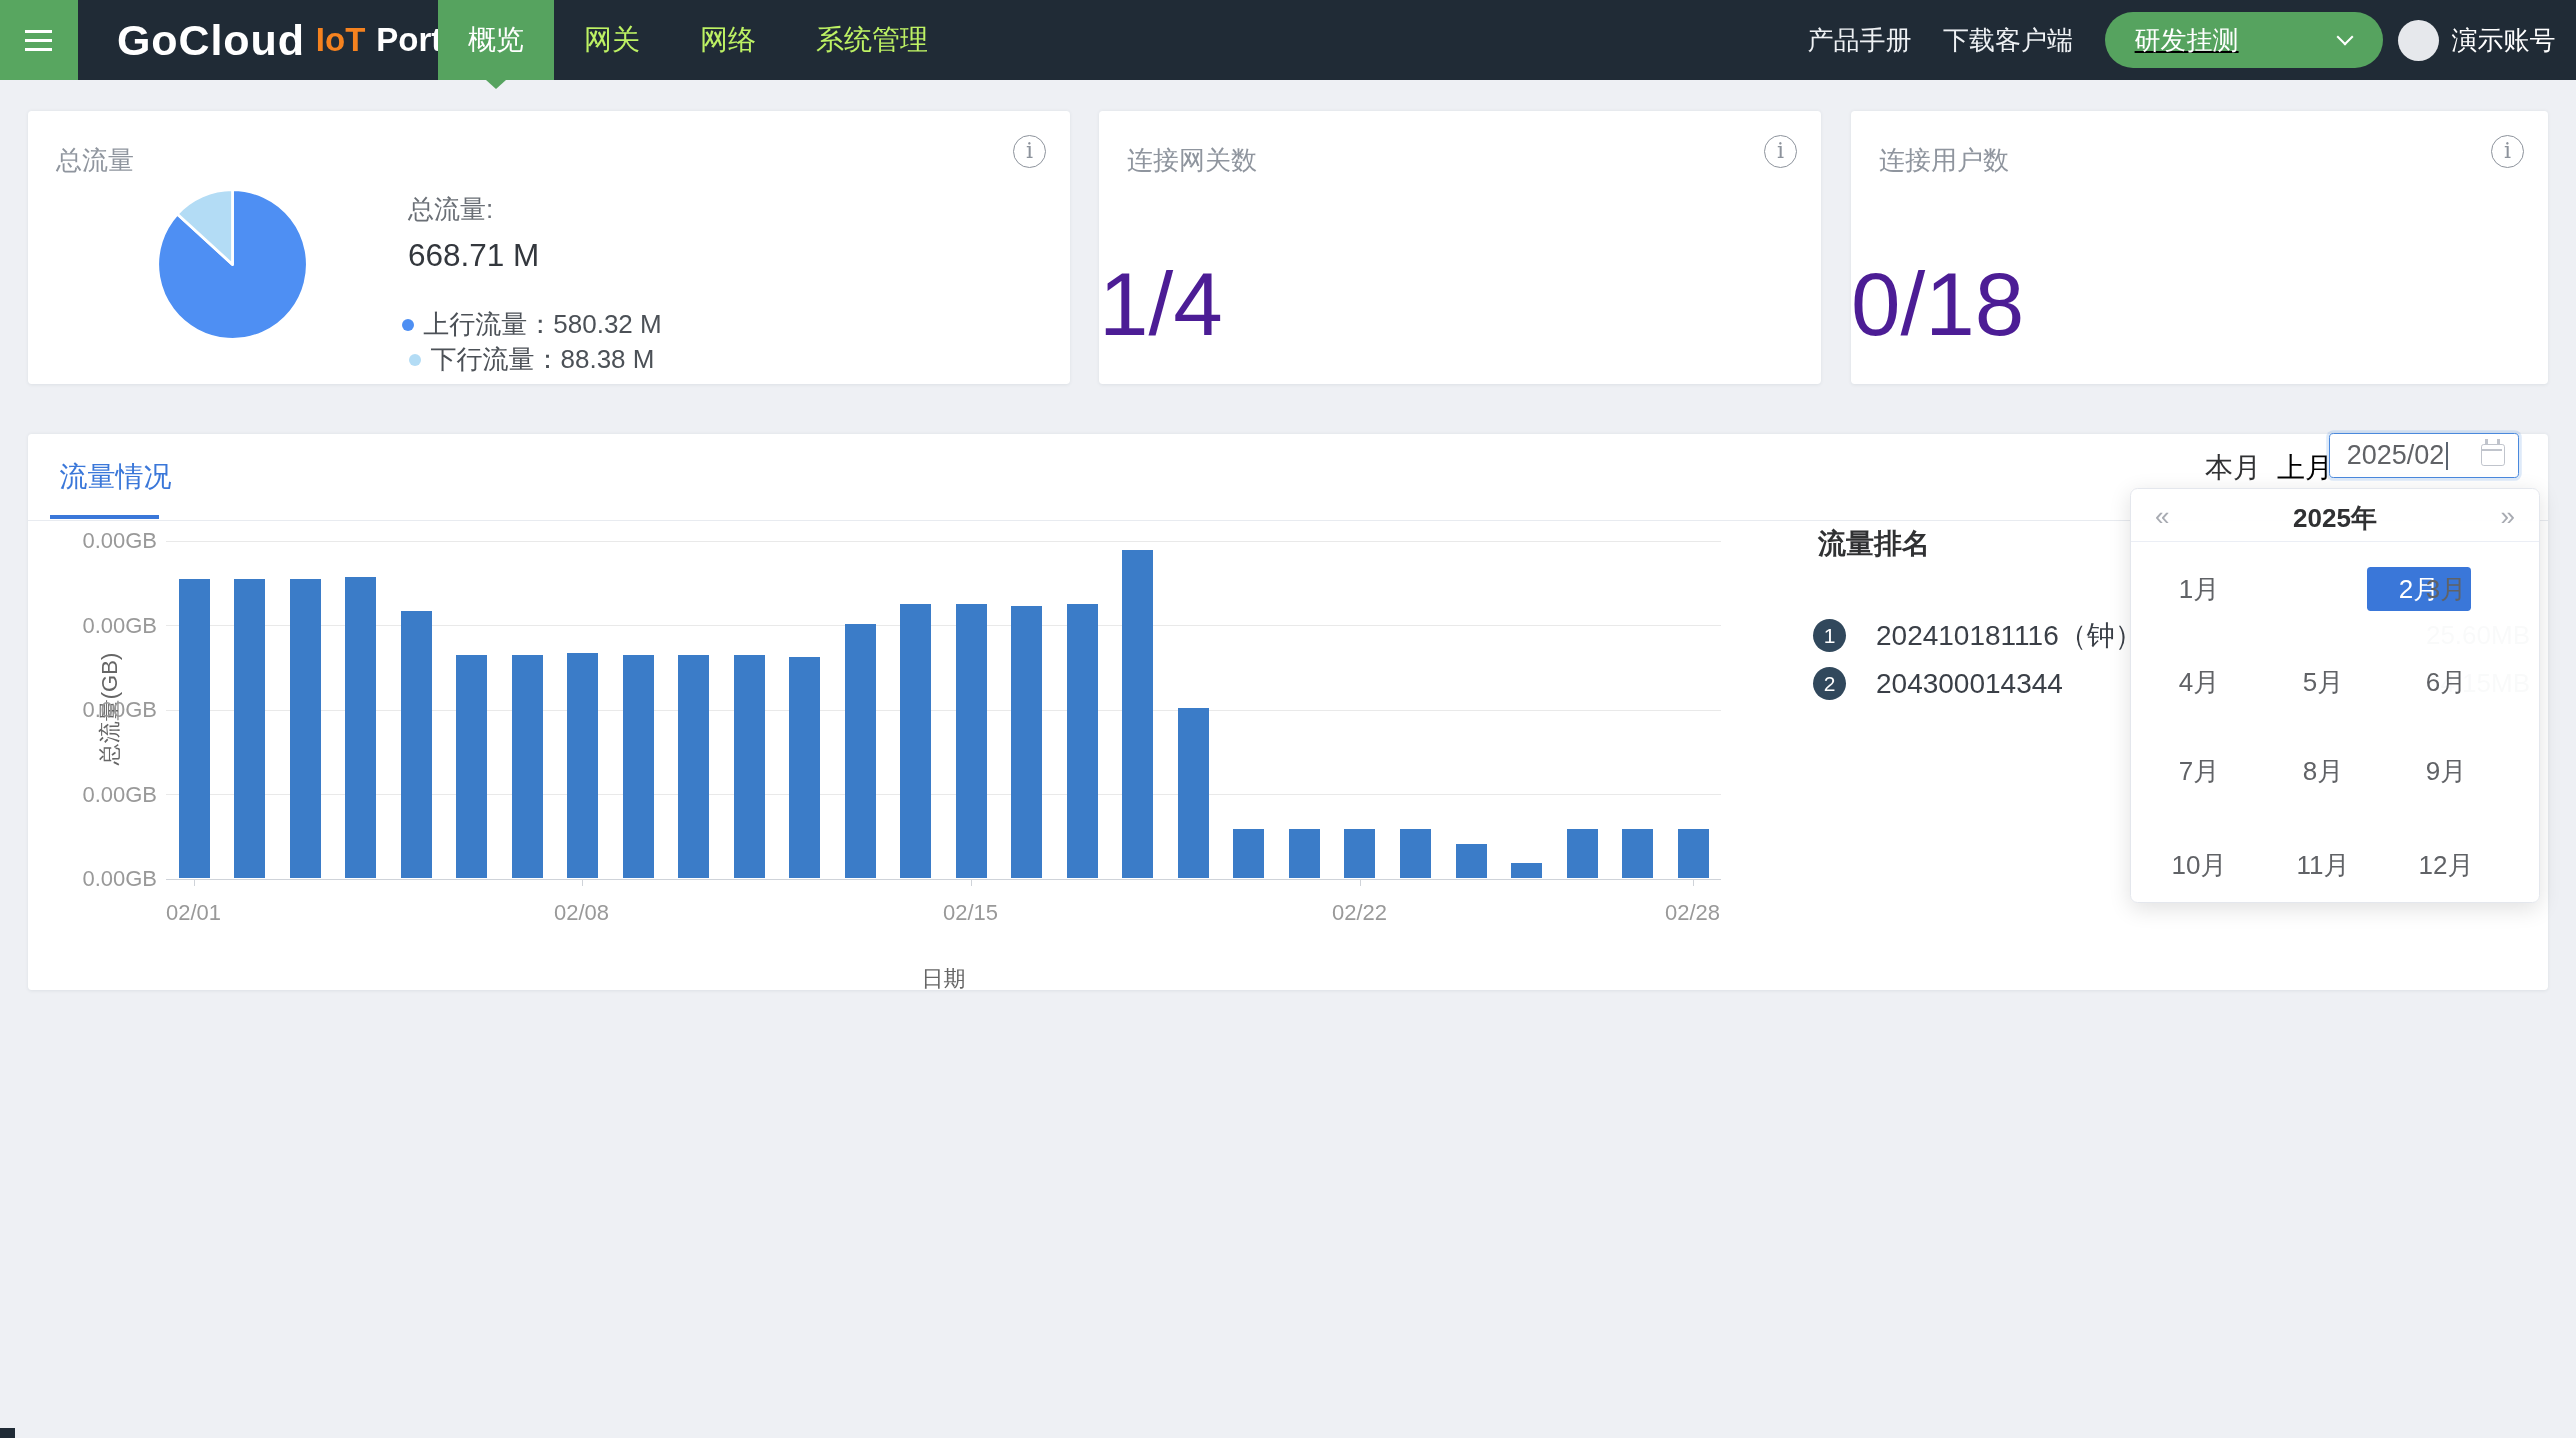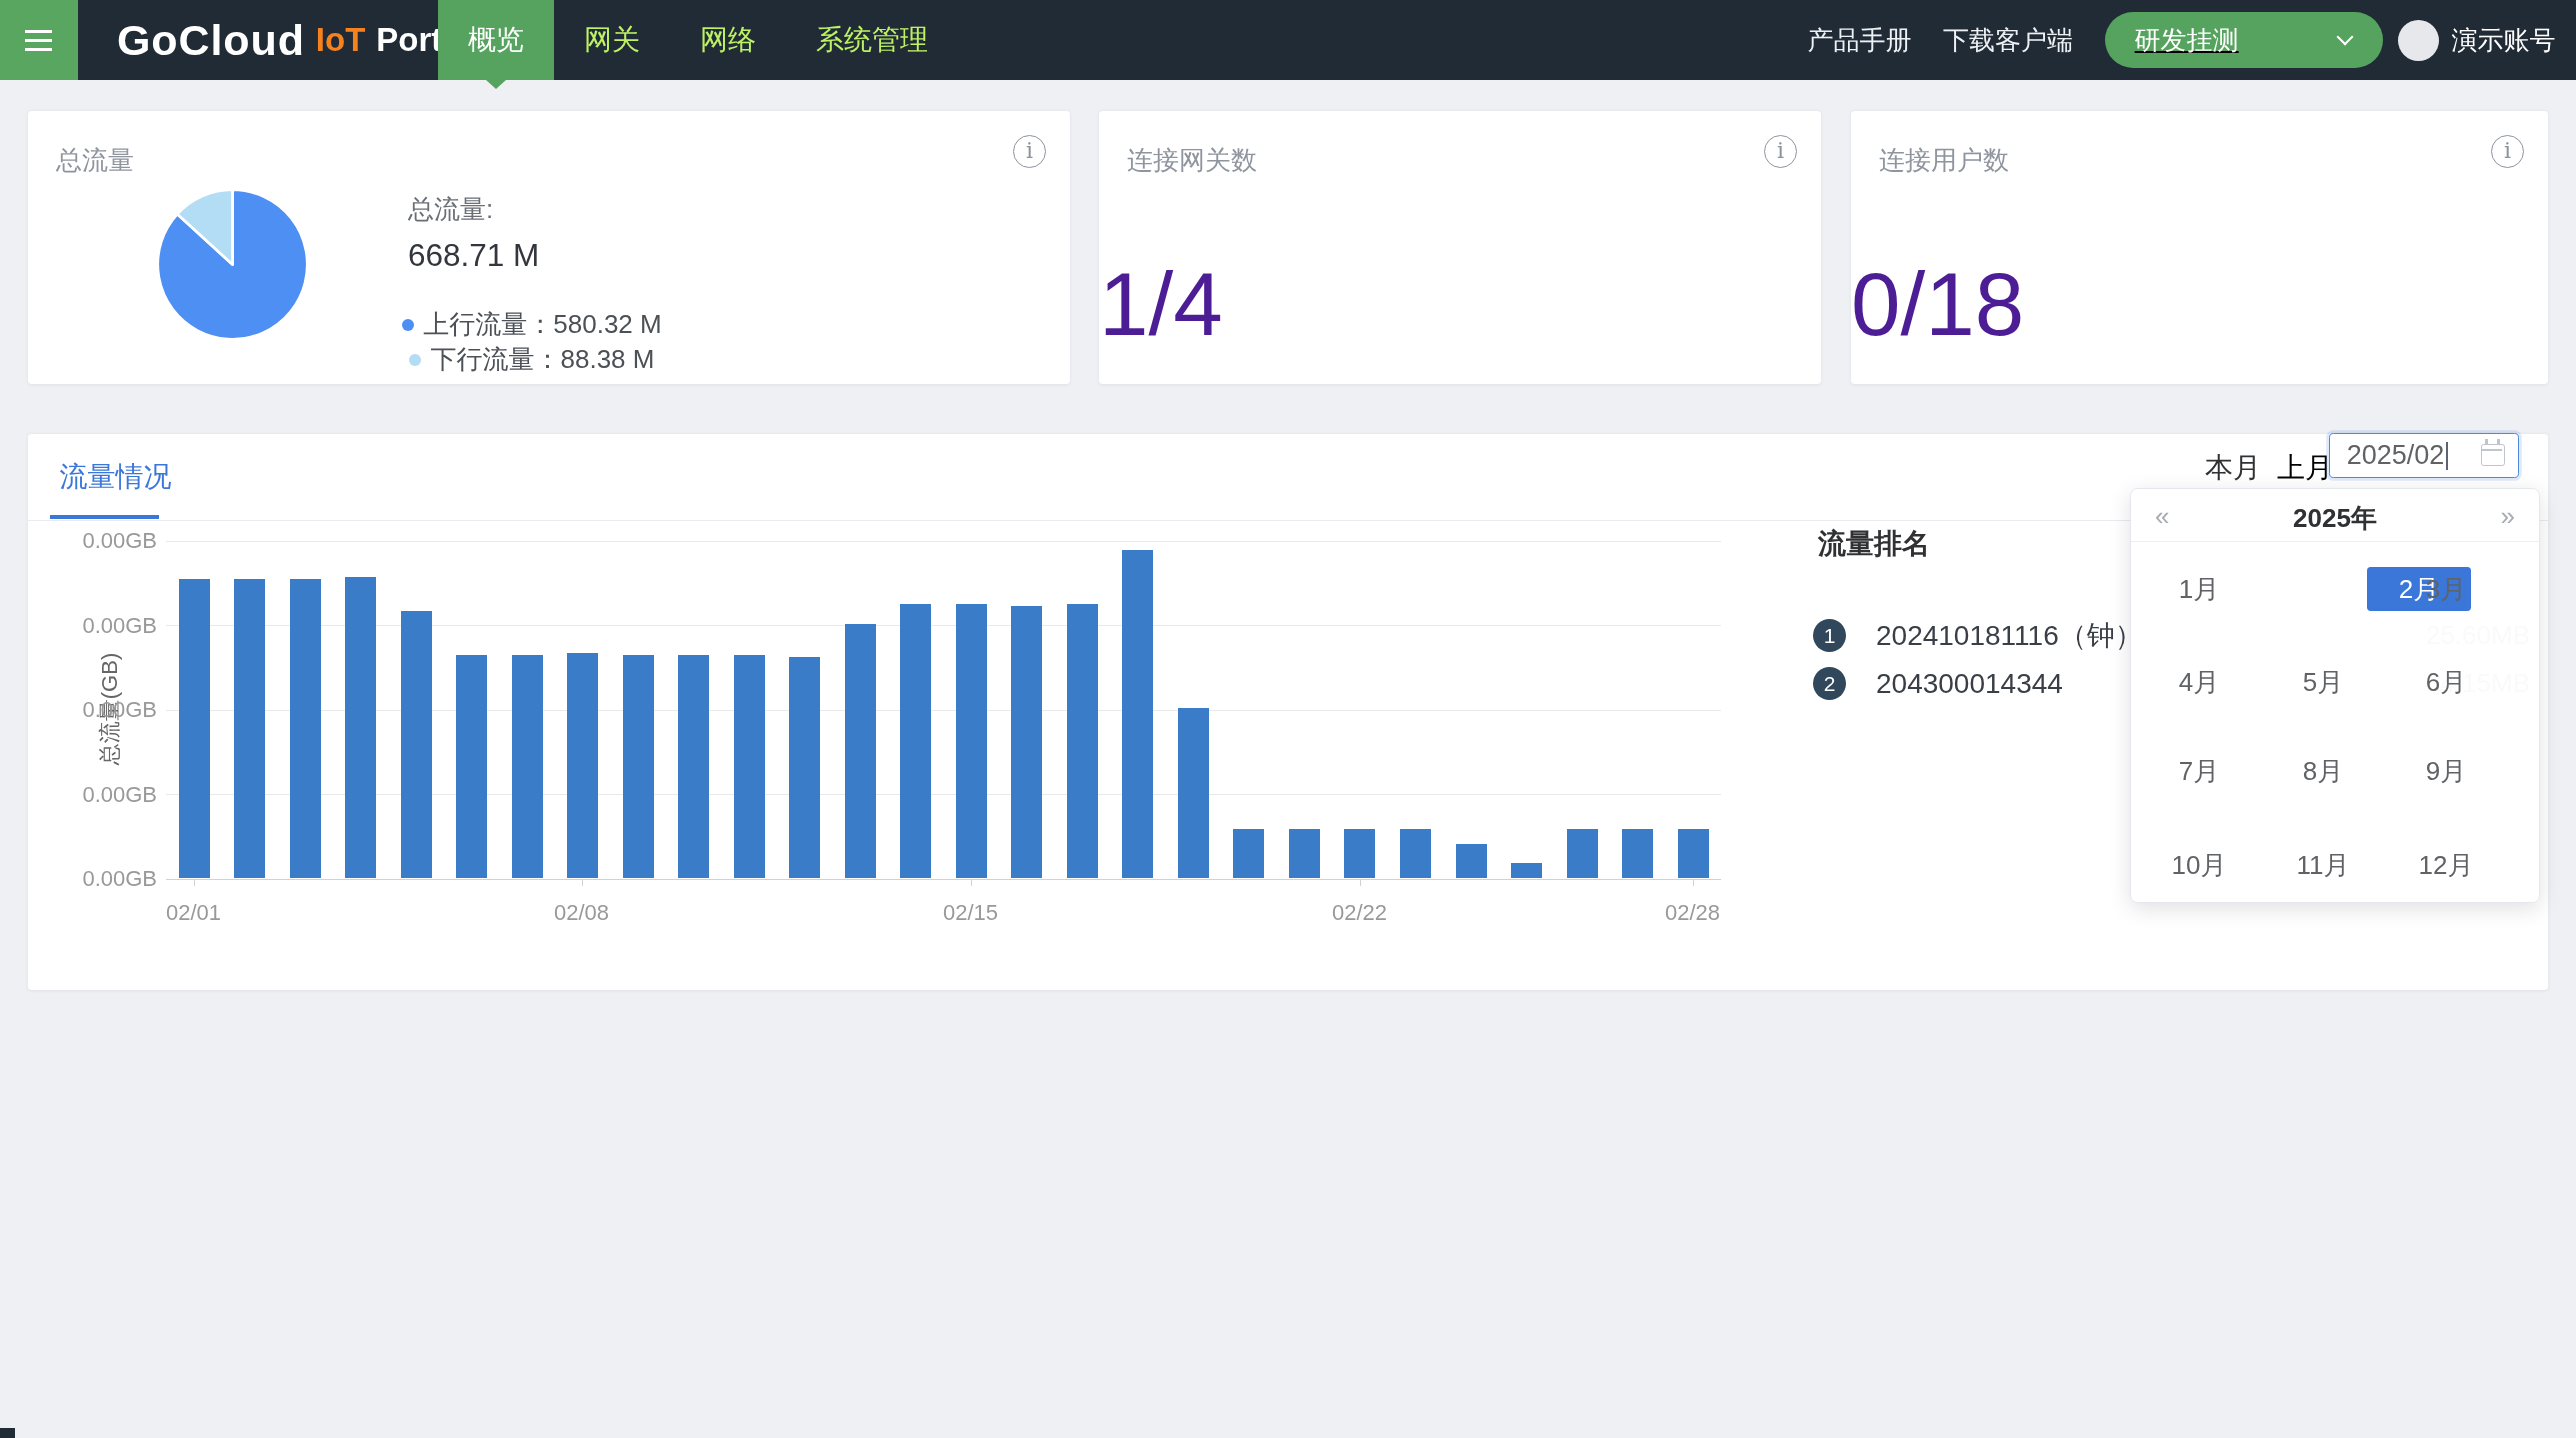--- a/index.html
+++ b/index.html
@@ -210,20 +210,21 @@
       <div class="xtick-label" style="left: 28px;">02/01</div>
       <div class="xtick-mark" style="left: 416px;"></div>
       <div class="xtick-label" style="left: 416px;">02/08</div>
       <div class="xtick-mark" style="left: 805px;"></div>
       <div class="xtick-label" style="left: 805px;">02/15</div>
       <div class="xtick-mark" style="left: 1194px;"></div>
       <div class="xtick-label" style="left: 1194px;">02/22</div>
       <div class="xtick-mark" style="left: 1527px;"></div>
       <div class="xtick-label" style="left: 1527px;">02/28</div>
     </div>
+  <div class="xlab">日期</div>
 
   <div class="rank-title">流量排名</div>
   <div id="ranking">
       <div class="rank-row" style="top: 183px;">
         <span class="rank-badge">1</span>
         <span class="rank-name">202410181116（钟）</span>
         <span class="rank-val">25.60MB</span>
       </div>
       <div class="rank-row" style="top: 231px;">
         <span class="rank-badge">2</span>

